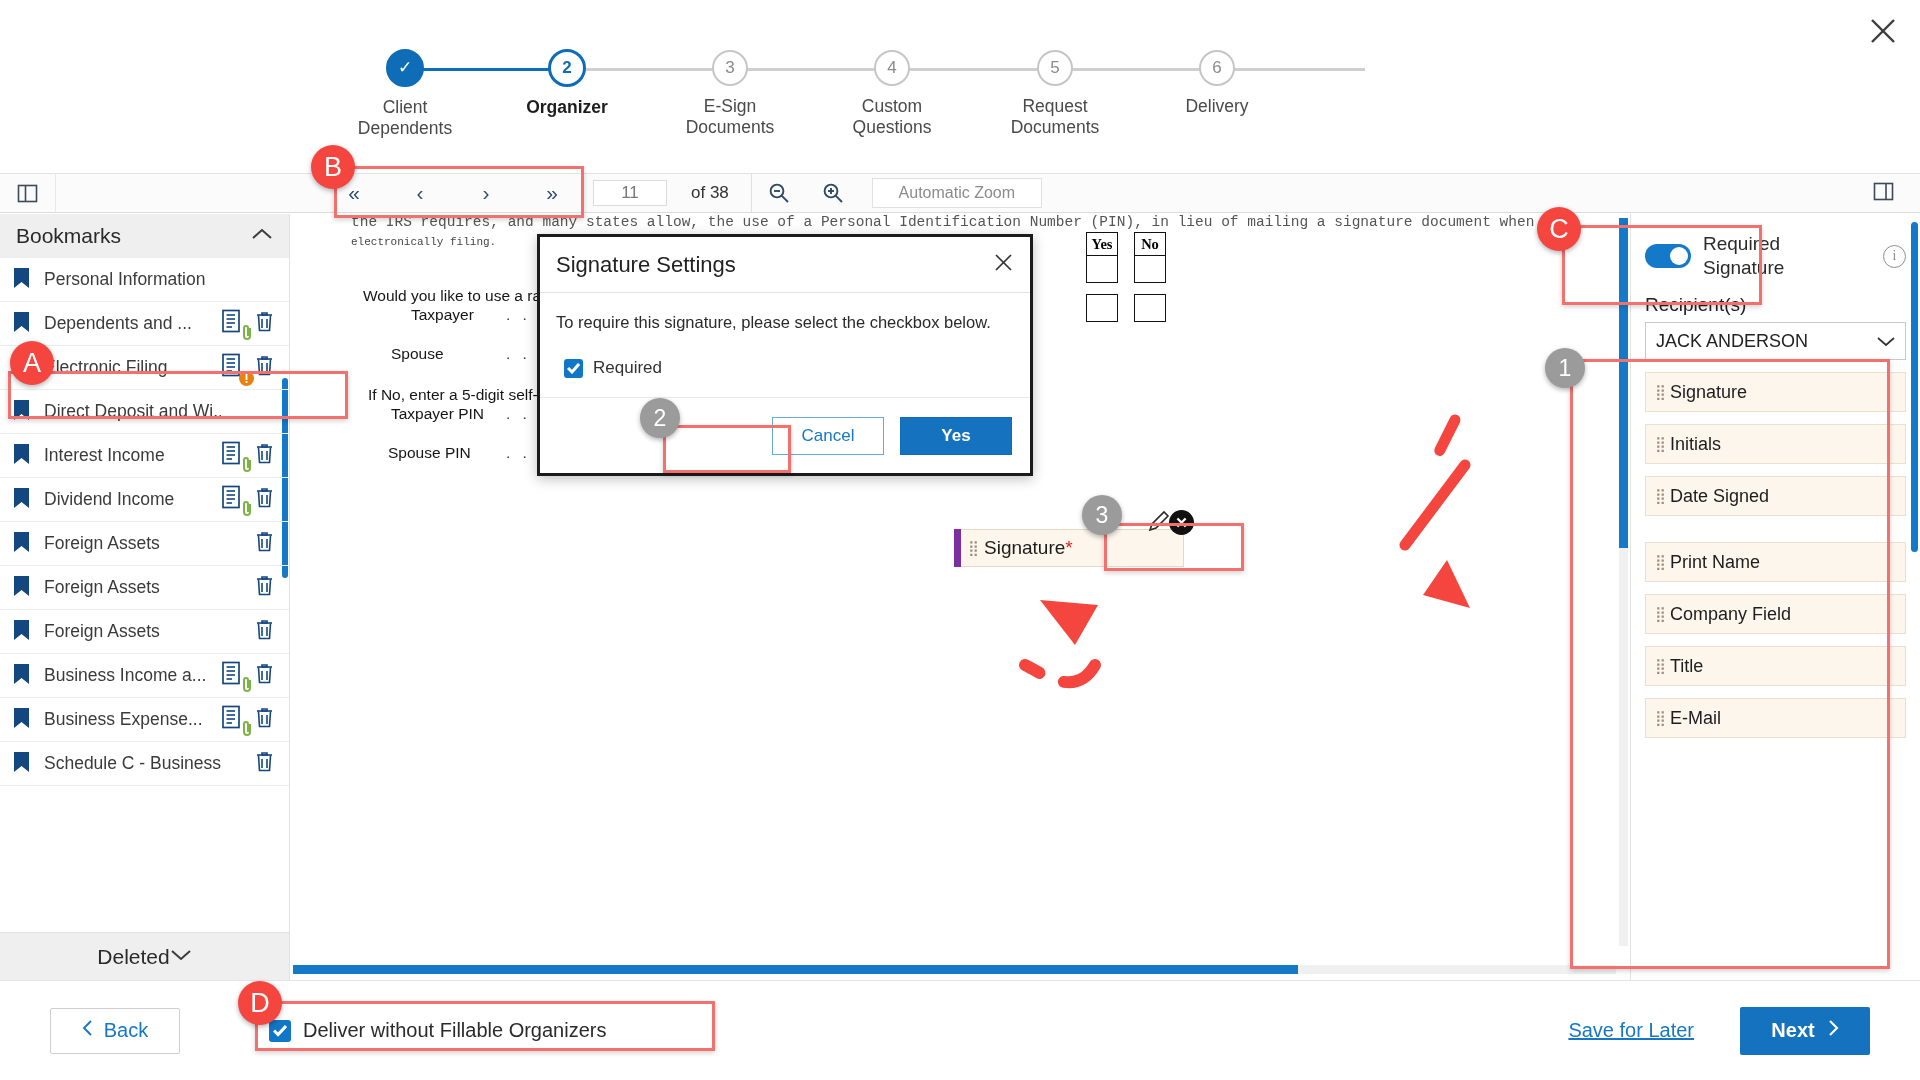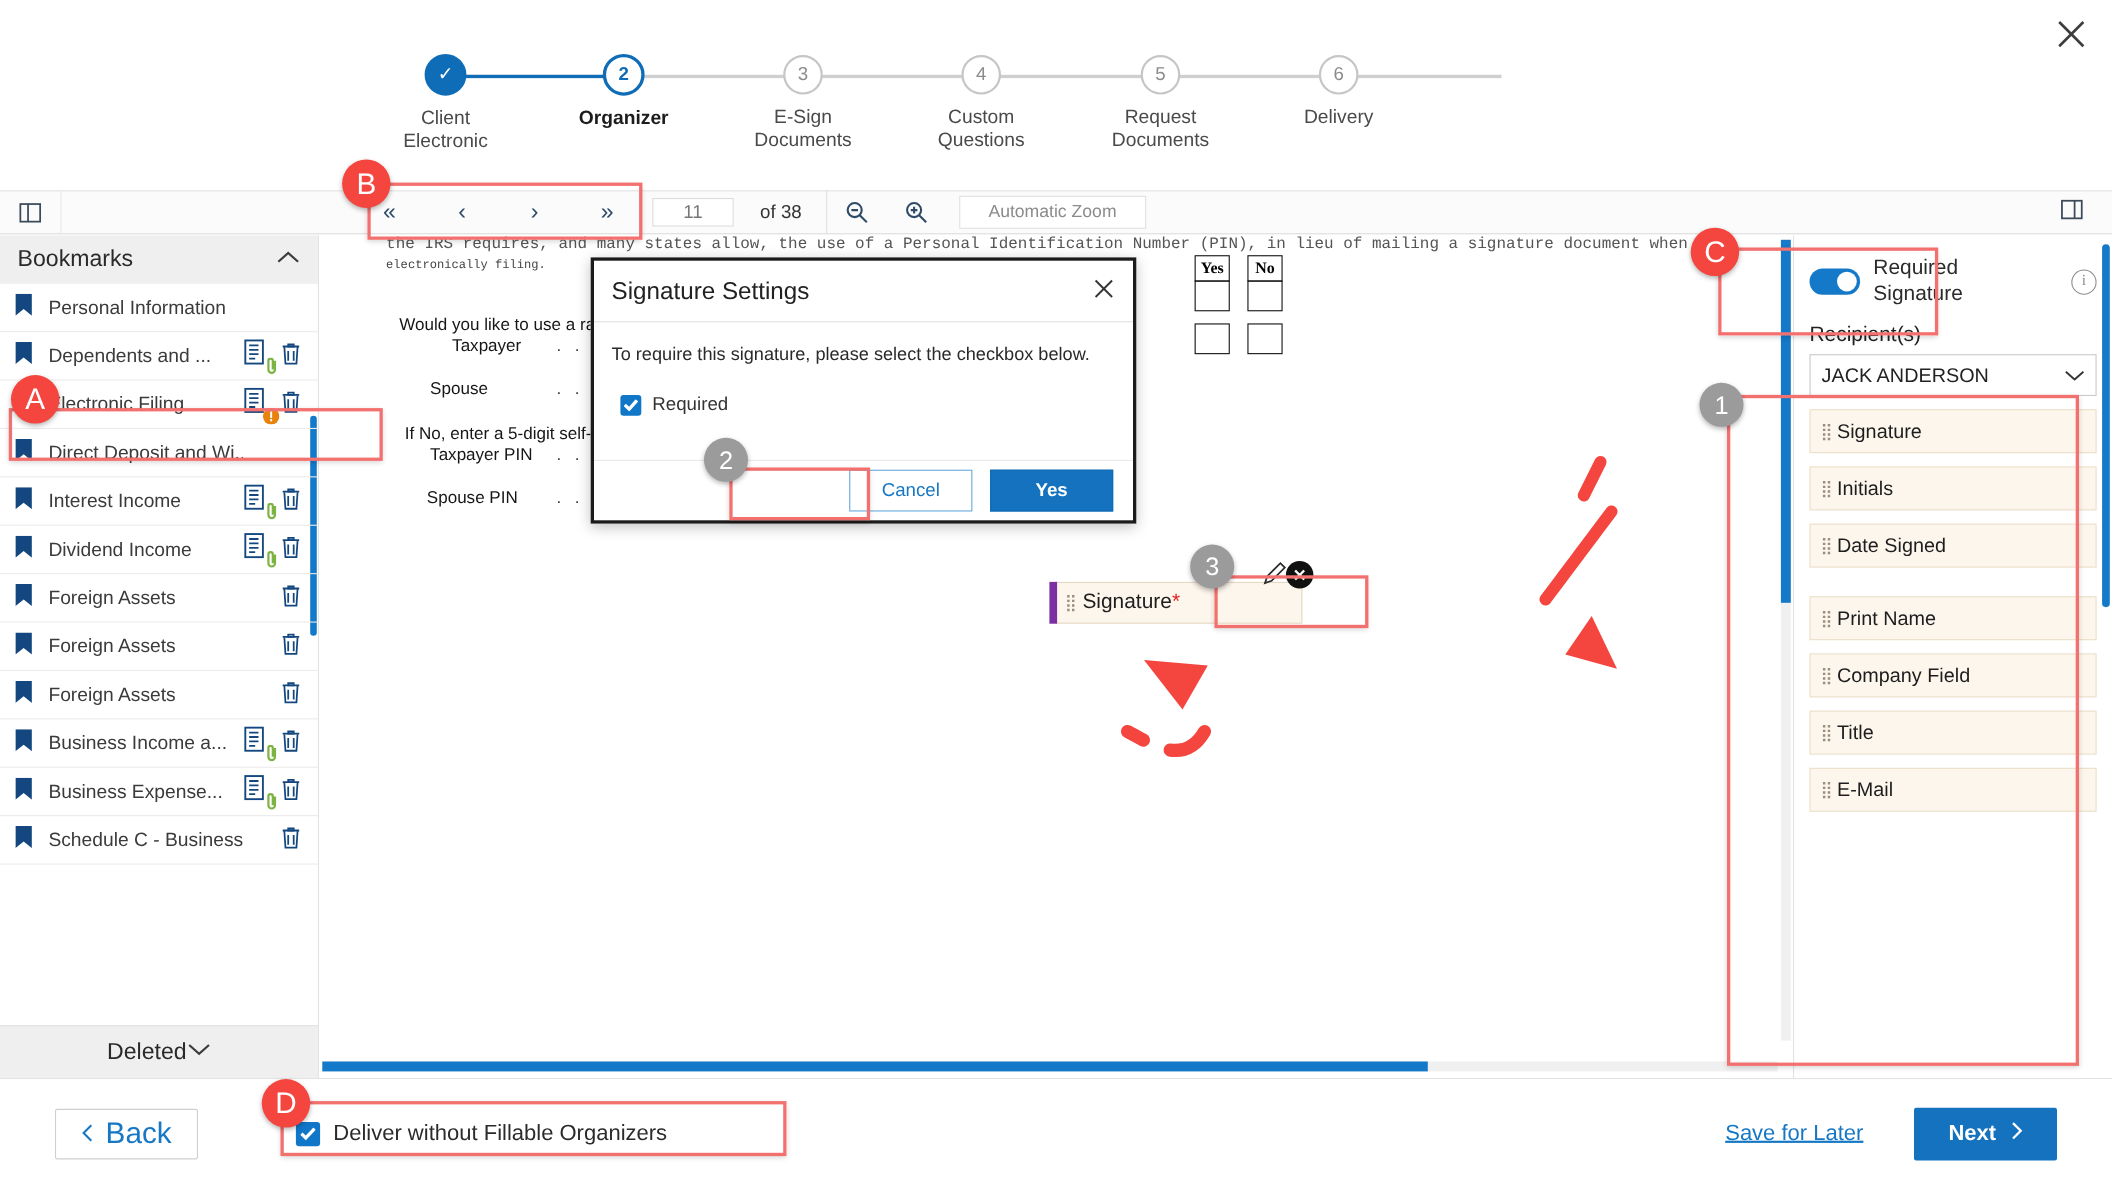--- a/index.html
+++ b/index.html
@@ -189,21 +189,21 @@
   .dlg-body { padding: 20px 16px 0 16px; }
   .dlg-msg { font-size: 16.5px; color: #2a2a2a; }
   .req-row { display: flex; align-items: center; margin-top: 26px; padding-left: 8px; }
   .cb {
     width: 19px; height: 19px; border-radius: 3px; background: #1076c8;
     display: flex; align-items: center; justify-content: center; cursor: pointer;
   }
   .cb svg { stroke: #fff; stroke-width: 3; fill: none; }
   .req-lbl { font-size: 17px; color: #333; margin-left: 10px; }
   .dlg-foot {
-    position: absolute; bottom: 0; left: 0; right: 0; height: 55px;
+    position: absolute; bottom: 0; left: 0; right: 0; height: 76px;
     border-top: 1px solid #e8e8e8; display: flex; align-items: center;
     justify-content: flex-end; padding-right: 18px; gap: 16px;
   }
   .btn-cancel {
     width: 112px; height: 38px; border: 1px solid #66a9dd; background: #fff;
     color: #1677c4; font-size: 17px; cursor: pointer;
   }
   .btn-yes {
     width: 112px; height: 38px; border: 1px solid #0f6cb6; background: #1572be;
     color: #fff; font-size: 17px; font-weight: 700; cursor: pointer;
@@ -250,21 +250,21 @@
   }
 
   
   .bottombar {
     position: absolute; left: 0; right: 0; bottom: 0; height: 100px;
     background: #fff; border-top: 1px solid #e4e4e4; display: flex;
     align-items: center; padding: 0 50px;
   }
   .btn-back {
     width: 130px; height: 46px; border: 1px solid #cfcfcf; background: #fff;
-    color: #1677c4; font-size: 27px; display: flex; align-items: center;
+    color: #1677c4; font-size: 20px; display: flex; align-items: center;
     justify-content: center; gap: 10px; cursor: pointer; border-radius: 2px;
   }
   .deliver-row { display: flex; align-items: center; margin-left: 55px; padding-left: 34px; }
   .deliver-lbl { font-size: 20px; color: #2b2b2b; margin-left: 12px; }
   .cb-lg { width: 22px; height: 22px; border-radius: 3px; background: #1076c8;
            display:flex; align-items:center; justify-content:center; cursor:pointer;}
   .cb-lg svg { stroke: #fff; stroke-width: 3; fill: none; }
   .save-later {
     margin-left: auto; font-size: 20px; color: #1677c4; text-decoration: underline;
     cursor: pointer; margin-right: 46px;
@@ -299,21 +299,21 @@
         <line x1="25" y1="3" x2="3" y2="25"></line>
       </svg>
   </div>
 
   <div class="stepper">
     <div class="step-track">
         <span class="done"></span>
       </div>
     <div class="step done" style="left:0px">
       <div class="bubble">✓</div>
-      <div class="lbl"><span>Client</span><br><span>Electronic</span></div>
+      <div class="lbl"><span>Client</span><br><span>Dependents</span></div>
     </div>
     <div class="step current" style="left:162px">
       <div class="bubble">2</div>
       <div class="lbl"><span>Organizer</span></div>
     </div>
     <div class="step" style="left:325px">
       <div class="bubble">3</div>
       <div class="lbl"><span>E-Sign</span><br><span>Documents</span></div>
     </div>
     <div class="step" style="left:487px">

